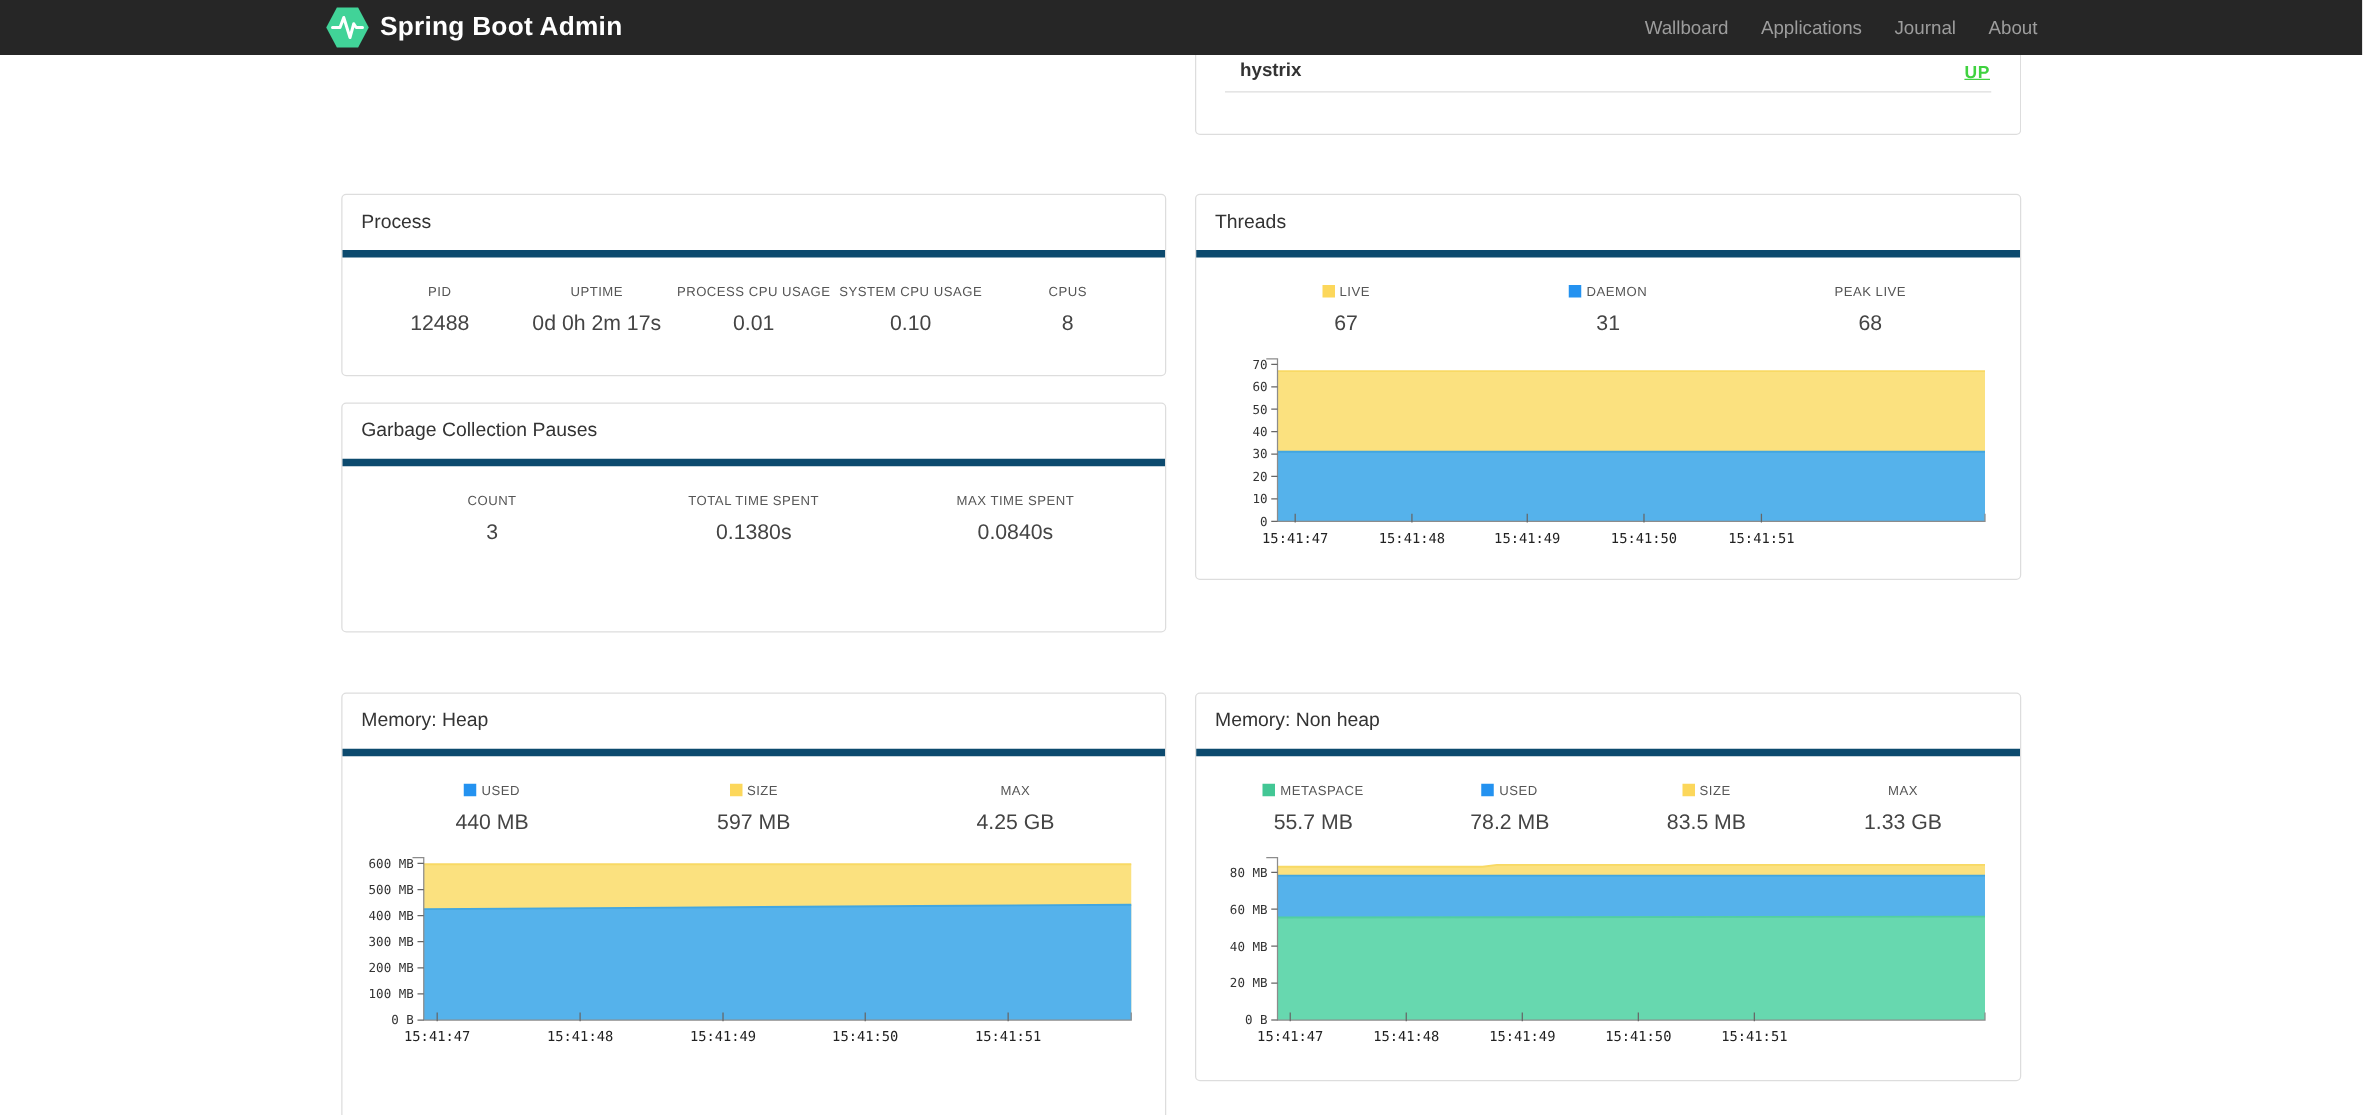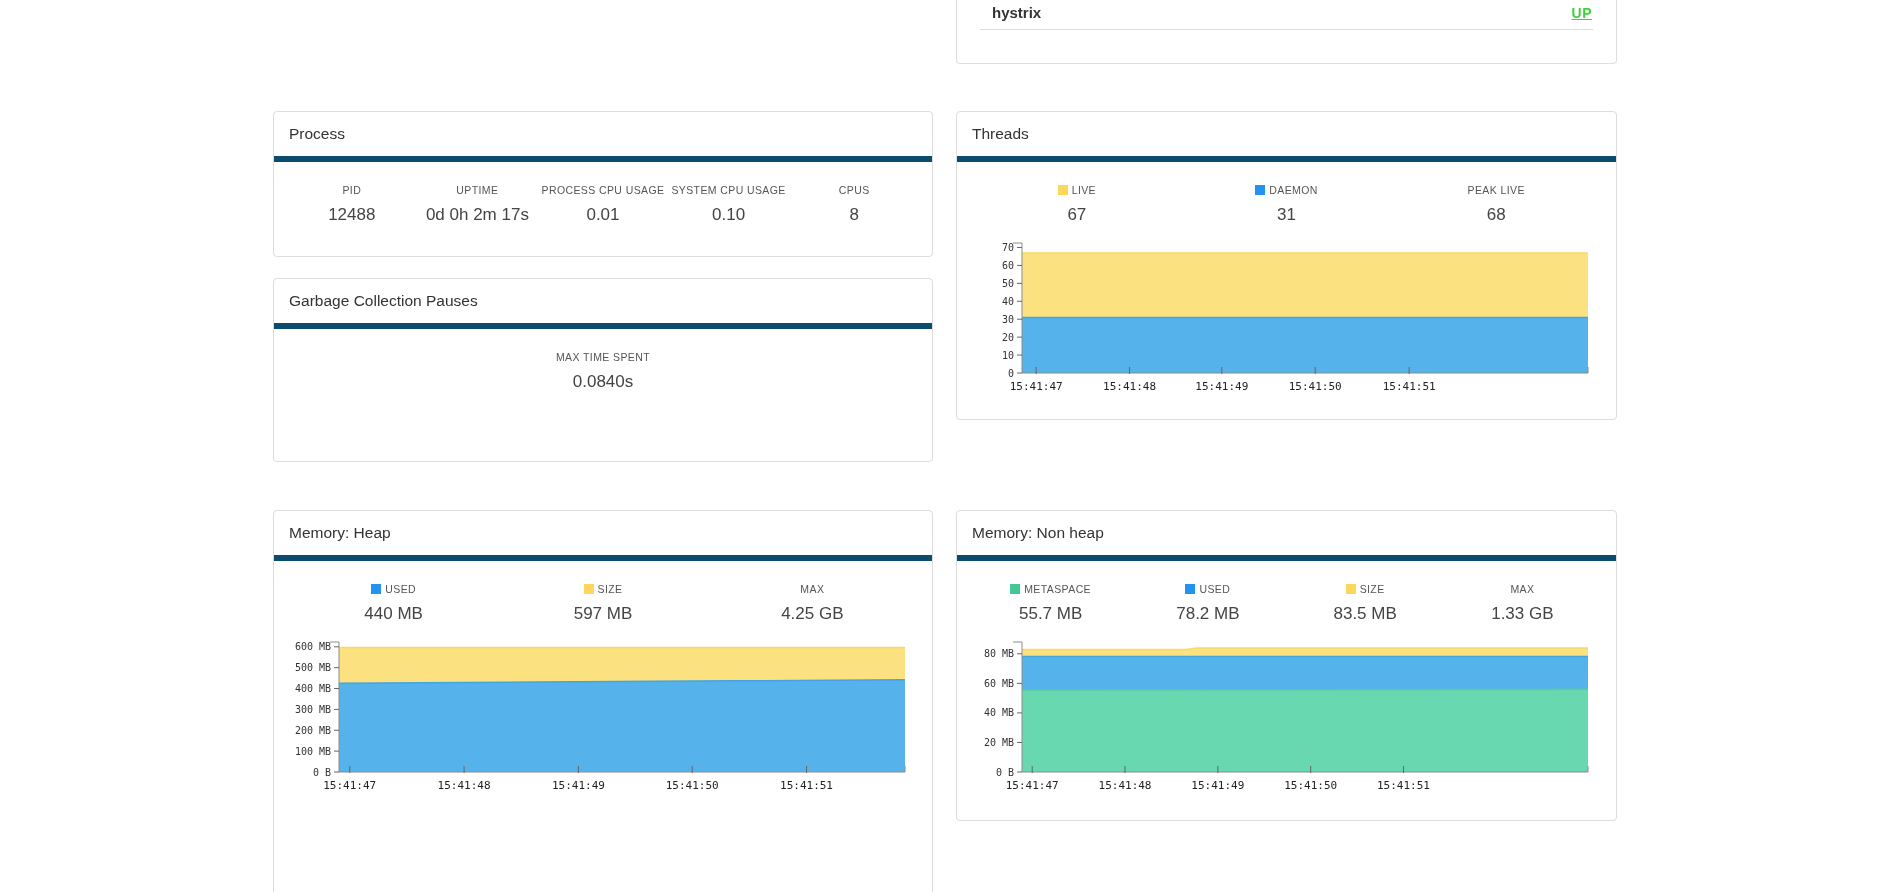--- a/index.html
+++ b/index.html
@@ -46,20 +46,37 @@
   
   .chart { height:164px; margin-top:8px; }
   .ytick { font:10px "DejaVu Sans Mono",monospace; fill:#333; }
   .xtick { font:11px "DejaVu Sans Mono",monospace; fill:#222; }
 </style>
 </head>
 <body>
 
 <div class="page">
 
+  <nav class="navbar">
+    <div class="nav-inner">
+      <div class="brand">
+        <svg class="logo" width="36" height="38" viewBox="0 0 36 38">
+          <polygon points="1,19 9.5,3 26.5,3 35,19 26.5,35 9.5,35" fill="#41d398"></polygon>
+          <polyline points="6,19 12,19 15,11 20,27 23,16 25,19 30,19" fill="none" stroke="#fff" stroke-width="2.4" stroke-linecap="round" stroke-linejoin="round"></polyline>
+        </svg>
+        <span class="brand-text">Spring Boot Admin</span>
+      </div>
+      <div class="nav-links">
+        <a href="#">Wallboard</a>
+        <a href="#">Applications</a>
+        <a href="#">Journal</a>
+        <a href="#">About</a>
+      </div>
+    </div>
+  </nav>
 
   <div class="container">
 
     <div class="row">
       <div class="col-l"></div>
       <div class="col-r">
         <div class="panel panel-app">
           <div class="app-row">
             <span class="app-name">hystrix</span>
             <span class="app-status" id="app-status" style="color: rgb(63, 210, 63);">UP</span>
@@ -95,20 +112,28 @@
                   <div class="stat-label"><span>CPUS</span></div>
                   <div class="stat-value">8</div>
                 </div>
               </div>
           </div>
         </div>
         <div class="panel" style="height:184px; margin-top:21px">
           <div class="panel-heading">Garbage Collection Pauses</div>
           <div class="panel-body">
             <div class="stats">
+                <div class="stat">
+                  <div class="stat-label"><span>COUNT</span></div>
+                  <div class="stat-value">3</div>
+                </div>
+                <div class="stat">
+                  <div class="stat-label"><span>TOTAL TIME SPENT</span></div>
+                  <div class="stat-value">0.1380s</div>
+                </div>
                 <div class="stat">
                   <div class="stat-label"><span>MAX TIME SPENT</span></div>
                   <div class="stat-value">0.0840s</div>
                 </div>
               </div>
           </div>
         </div>
       </div>
       <div class="col-r">
         <div class="panel" style="height:309px">

